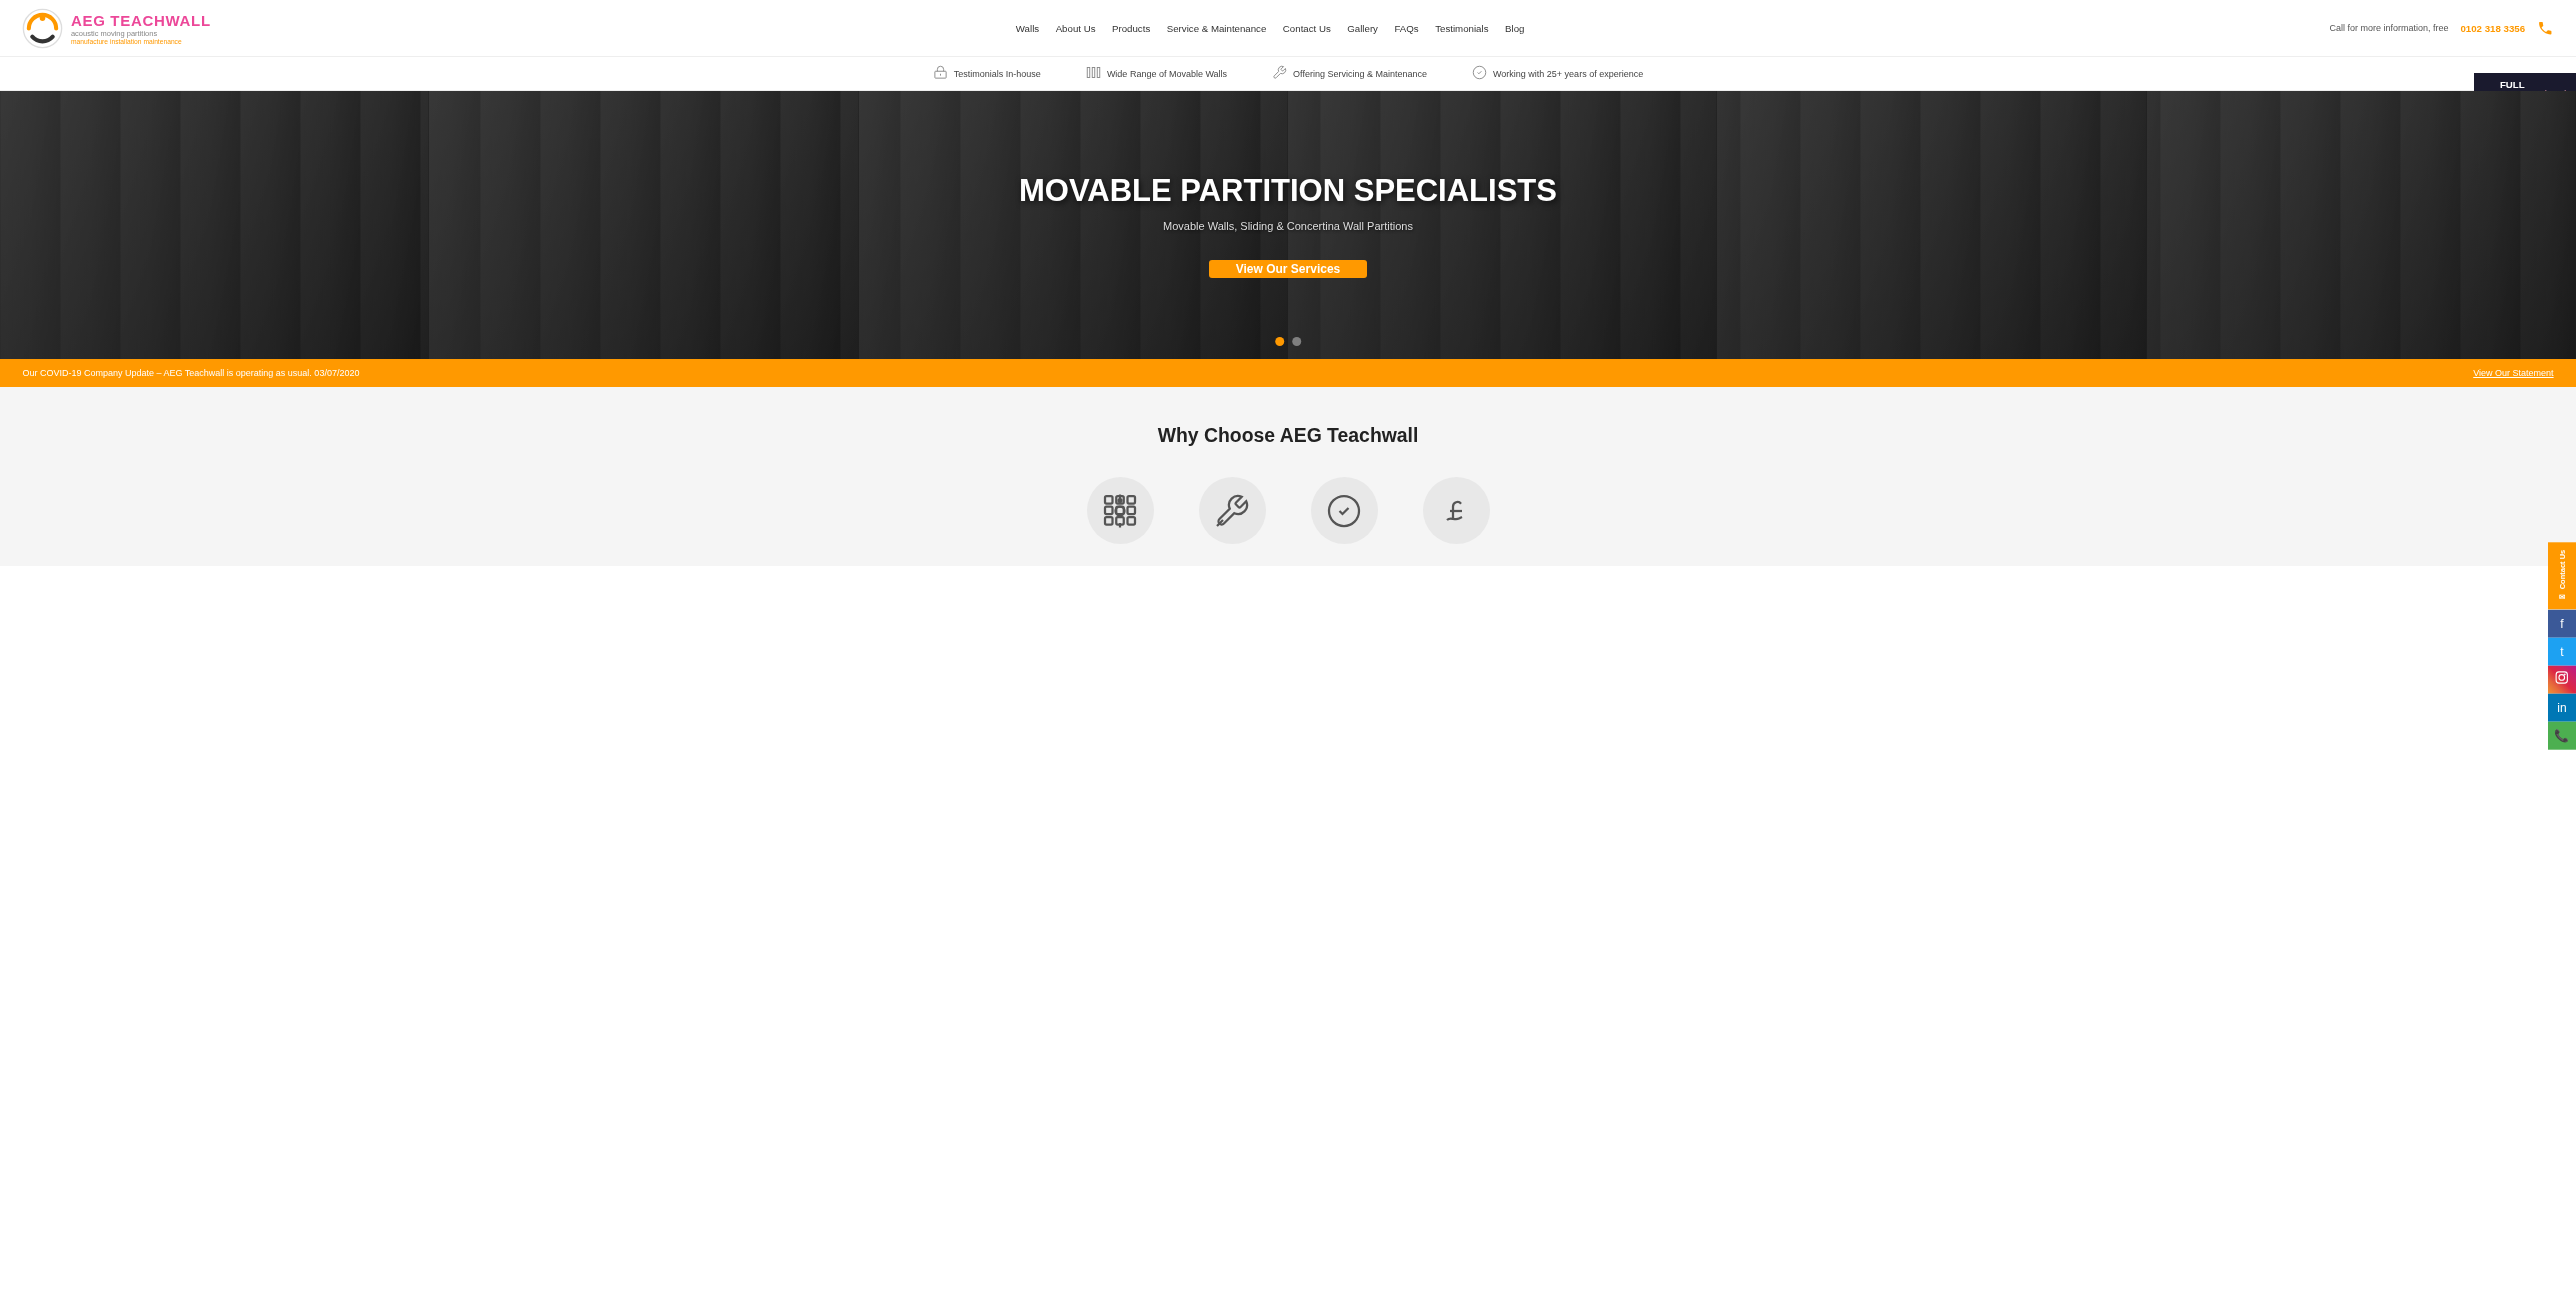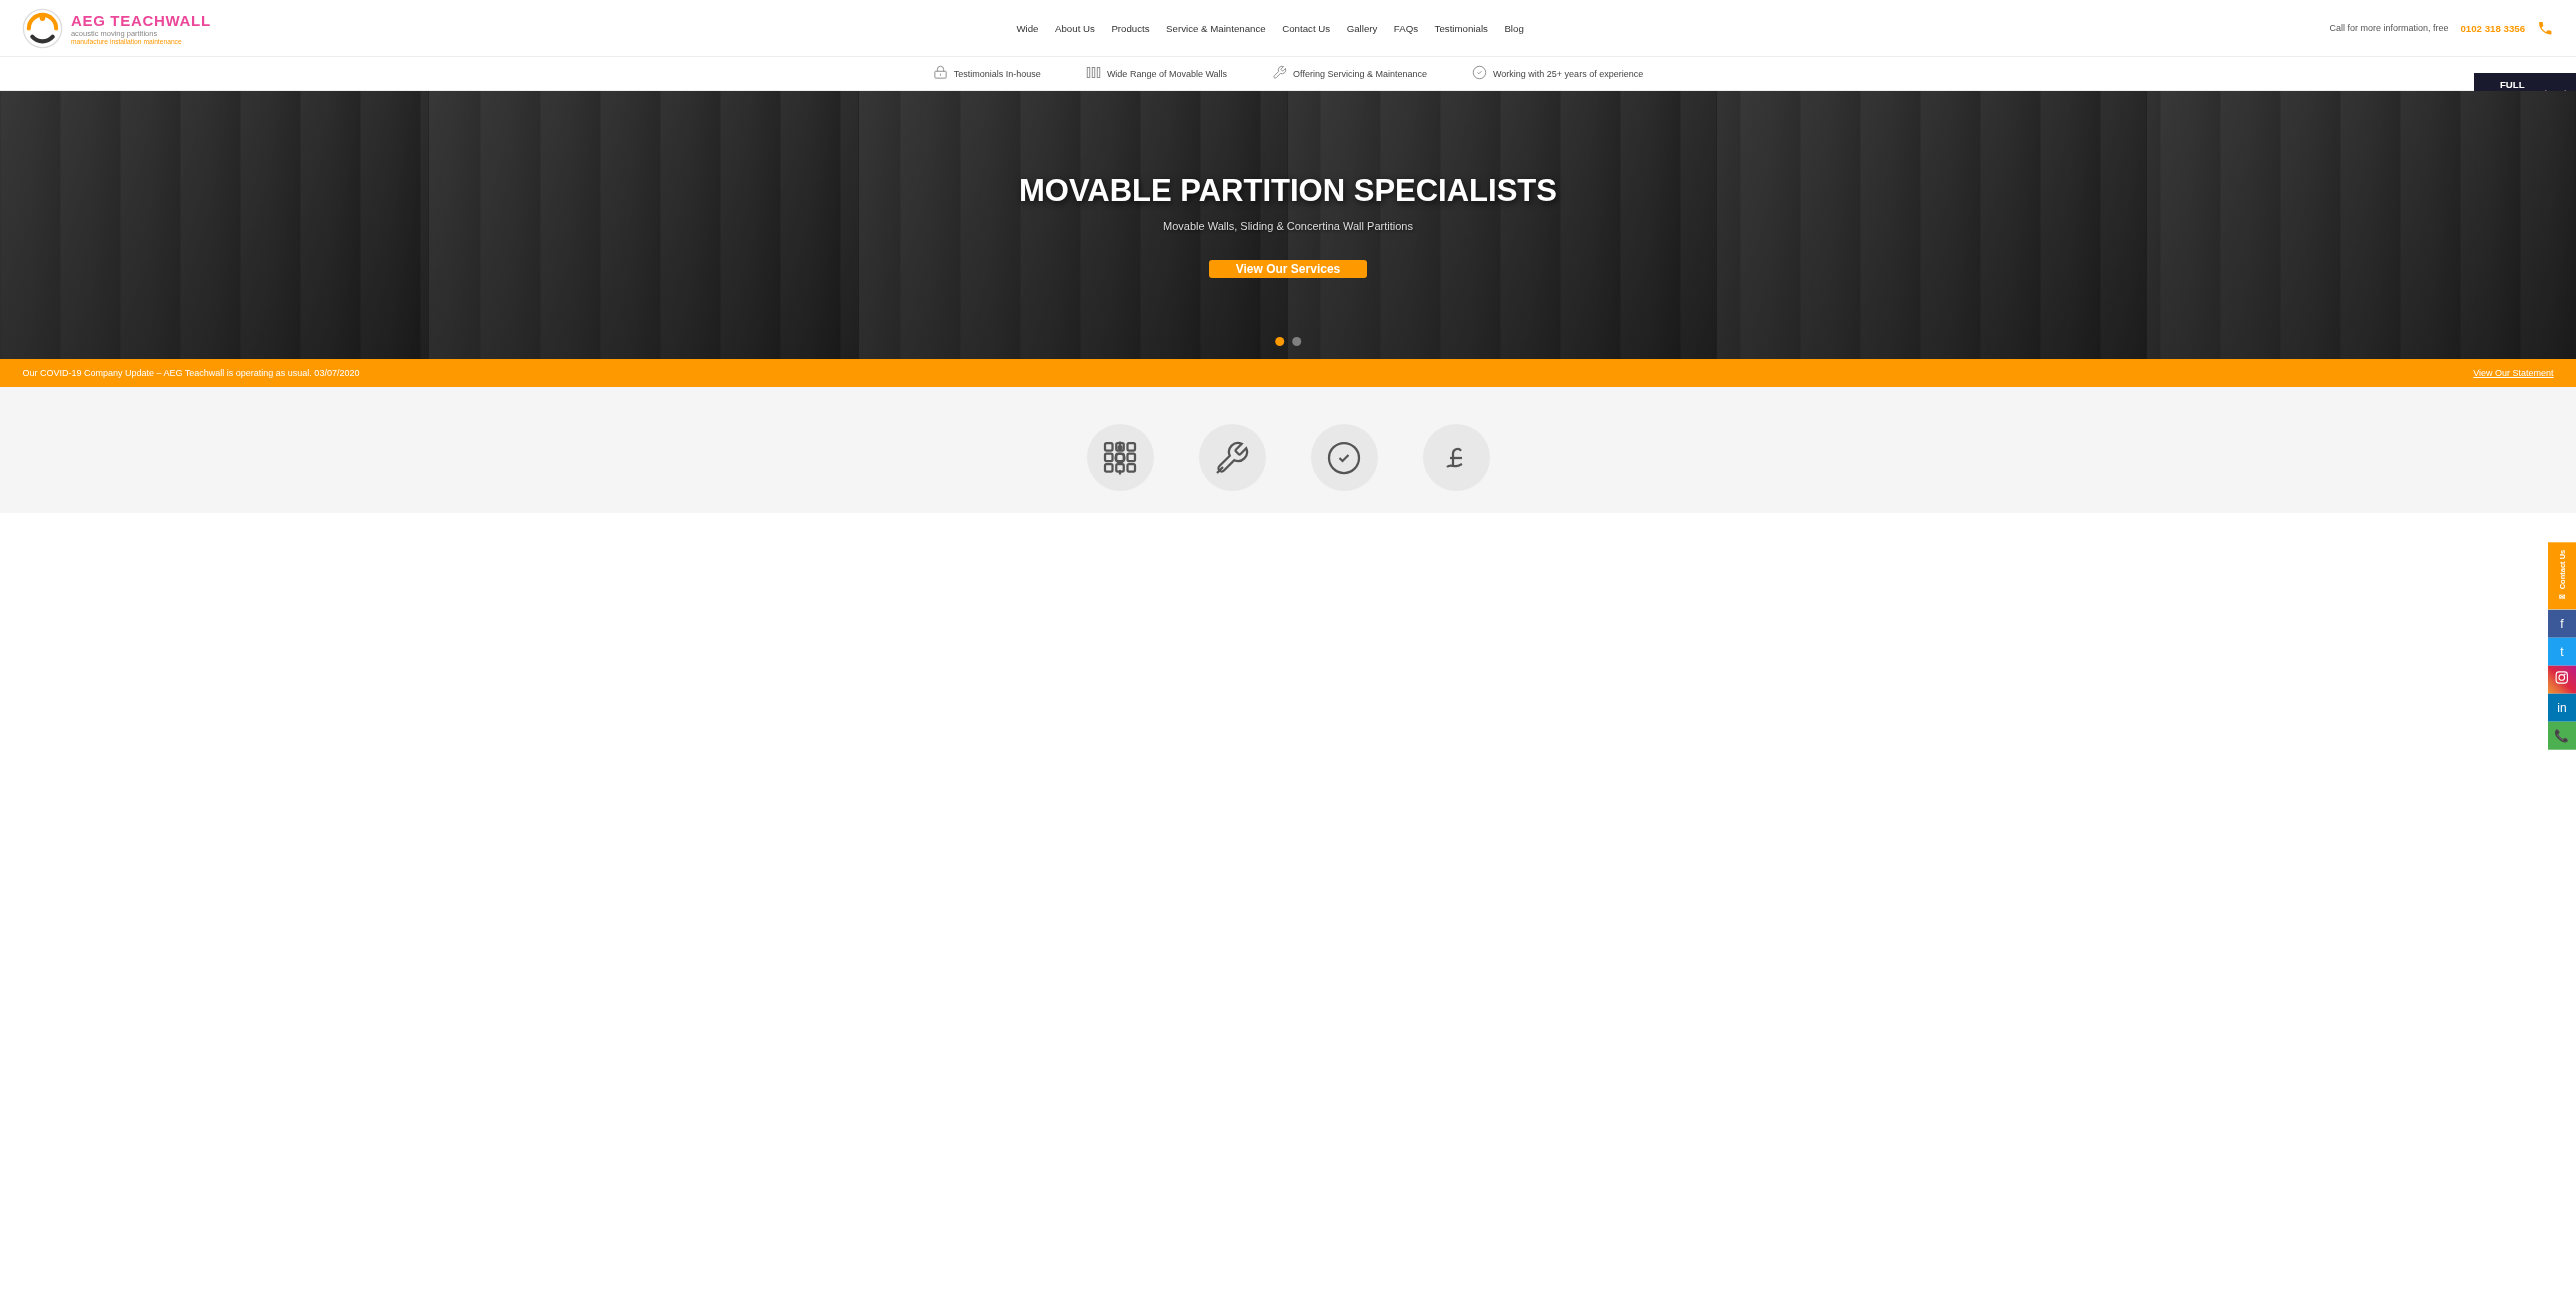--- a/index.html
+++ b/index.html
@@ -325,21 +325,21 @@
       <circle cx="30" cy="15" r="4" fill="#f90"></circle>
     </svg>
     <div class="logo-text">
       <span class="logo-title">AEG TEACHWALL</span>
       <span class="logo-subtitle">acoustic moving partitions</span>
       <span class="logo-tagline">manufacture  installation  maintenance</span>
     </div>
   </div>
 
   <nav class="main-nav">
-    <a href="#">Wide</a>
+    <a href="#">Walls</a>
     <a href="#">About Us</a>
     <a href="#">Products</a>
     <a href="#">Service &amp; Maintenance</a>
     <a href="#">Contact Us</a>
     <a href="#">Gallery</a>
     <a href="#">FAQs</a>
     <a href="#">Testimonials</a>
     <a href="#">Blog</a>
   </nav>
 
@@ -433,20 +433,21 @@
     <div class="dot"></div>
   </div>
 </section>
 
 <div class="covid-bar">
   <span>Our COVID-19 Company Update – AEG Teachwall is operating as usual. 03/07/2020</span>
   <a class="covid-link" href="#">View Our Statement</a>
 </div>
 
 <section class="why-section">
+  <h2 class="why-title">Why Choose AEG Teachwall</h2>
   <div class="why-icons-row">
     <div class="why-icon-item">
       <div class="why-icon-circle">
 
         <svg width="36" height="36" viewBox="0 0 24 24" fill="none" stroke="#555" stroke-width="1.5">
           <rect x="2" y="2" width="5" height="5" rx="1"></rect>
           <rect x="9.5" y="2" width="5" height="5" rx="1"></rect>
           <rect x="17" y="2" width="5" height="5" rx="1"></rect>
           <rect x="2" y="9" width="5" height="5" rx="1"></rect>
           <rect x="9.5" y="9" width="5" height="5" rx="1"></rect>

